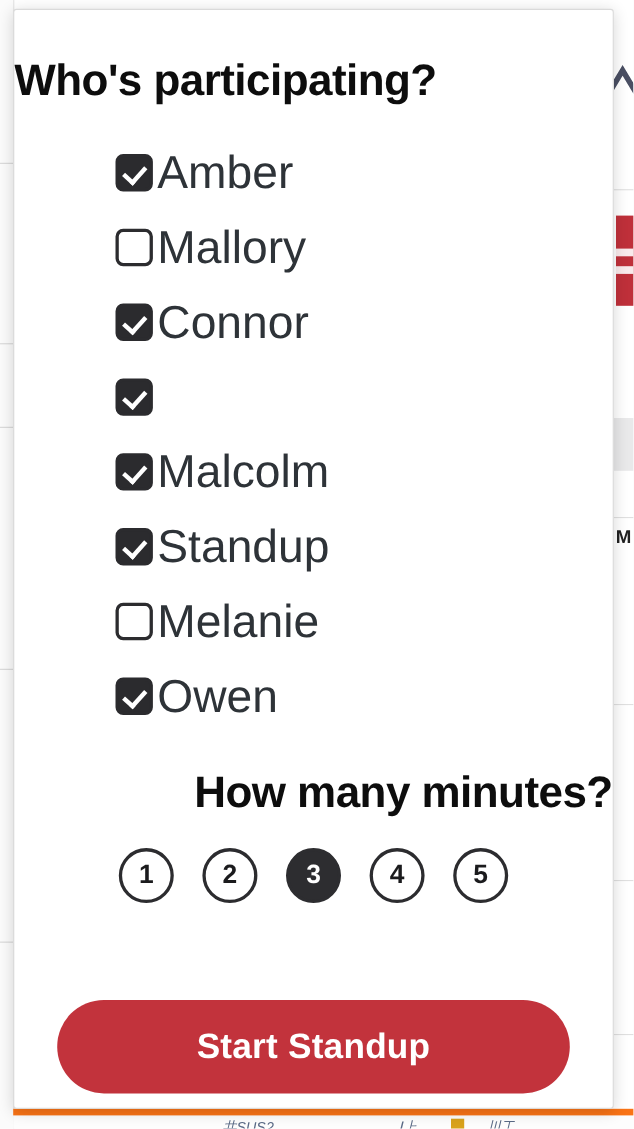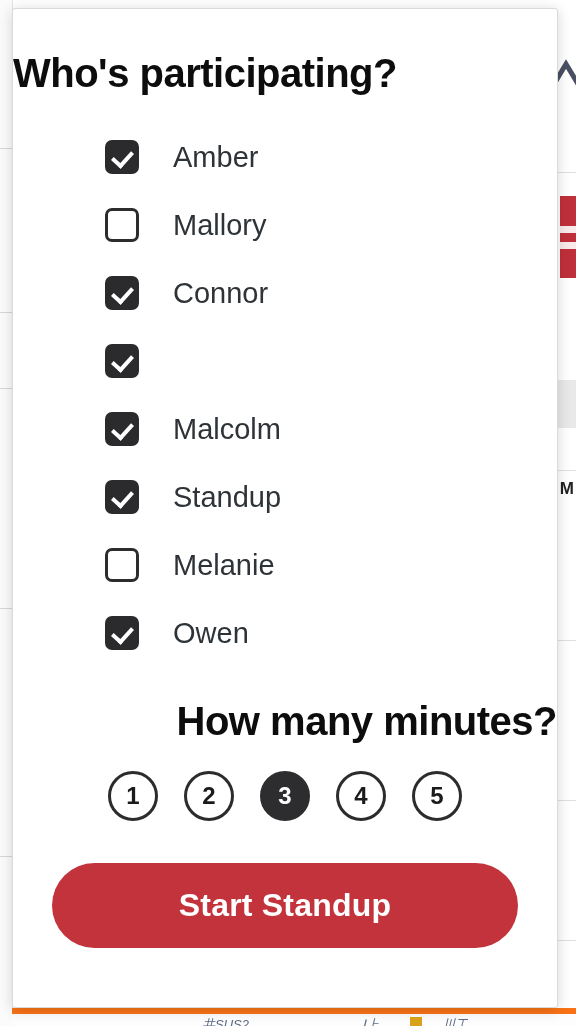--- a/index.html
+++ b/index.html
@@ -188,22 +188,22 @@
     position: absolute;
     left: 8px;
     top: 4px;
     width: 9px;
     height: 16px;
     border: solid #ffffff;
     border-width: 0 4px 4px 0;
     transform: rotate(42deg);
   }
   .participant-name {
-    margin-left: 34px;
-    font-size: 29px;
+    margin-left: 4px;
+    font-size: 42px;
     color: #2e3338;
     line-height: 1;
     white-space: nowrap;
   }
 
   
   .minutes-title {
     margin: 0;
     padding: 32px 0 0 0;
     text-align: right;
@@ -255,20 +255,21 @@
     height: 85px;
     border: none;
     border-radius: 44px;
     background: #c2333c;
     color: #ffffff;
     font-size: 32px;
     font-weight: bold;
     font-family: "Liberation Sans", sans-serif;
     cursor: pointer;
     letter-spacing: .2px;
+    margin-top: 46px;
   }
 </style>
 </head>
 <body>
 
 <div id="page-root">
 
   <div class="bg-layer">
 
     <div class="bg-left-strip"></div>

